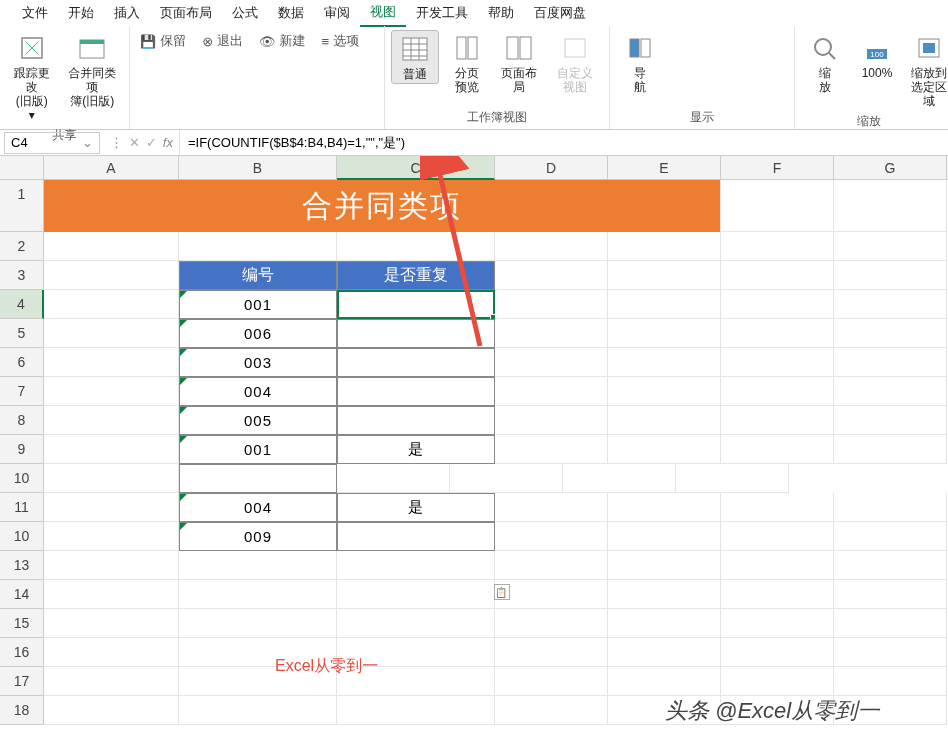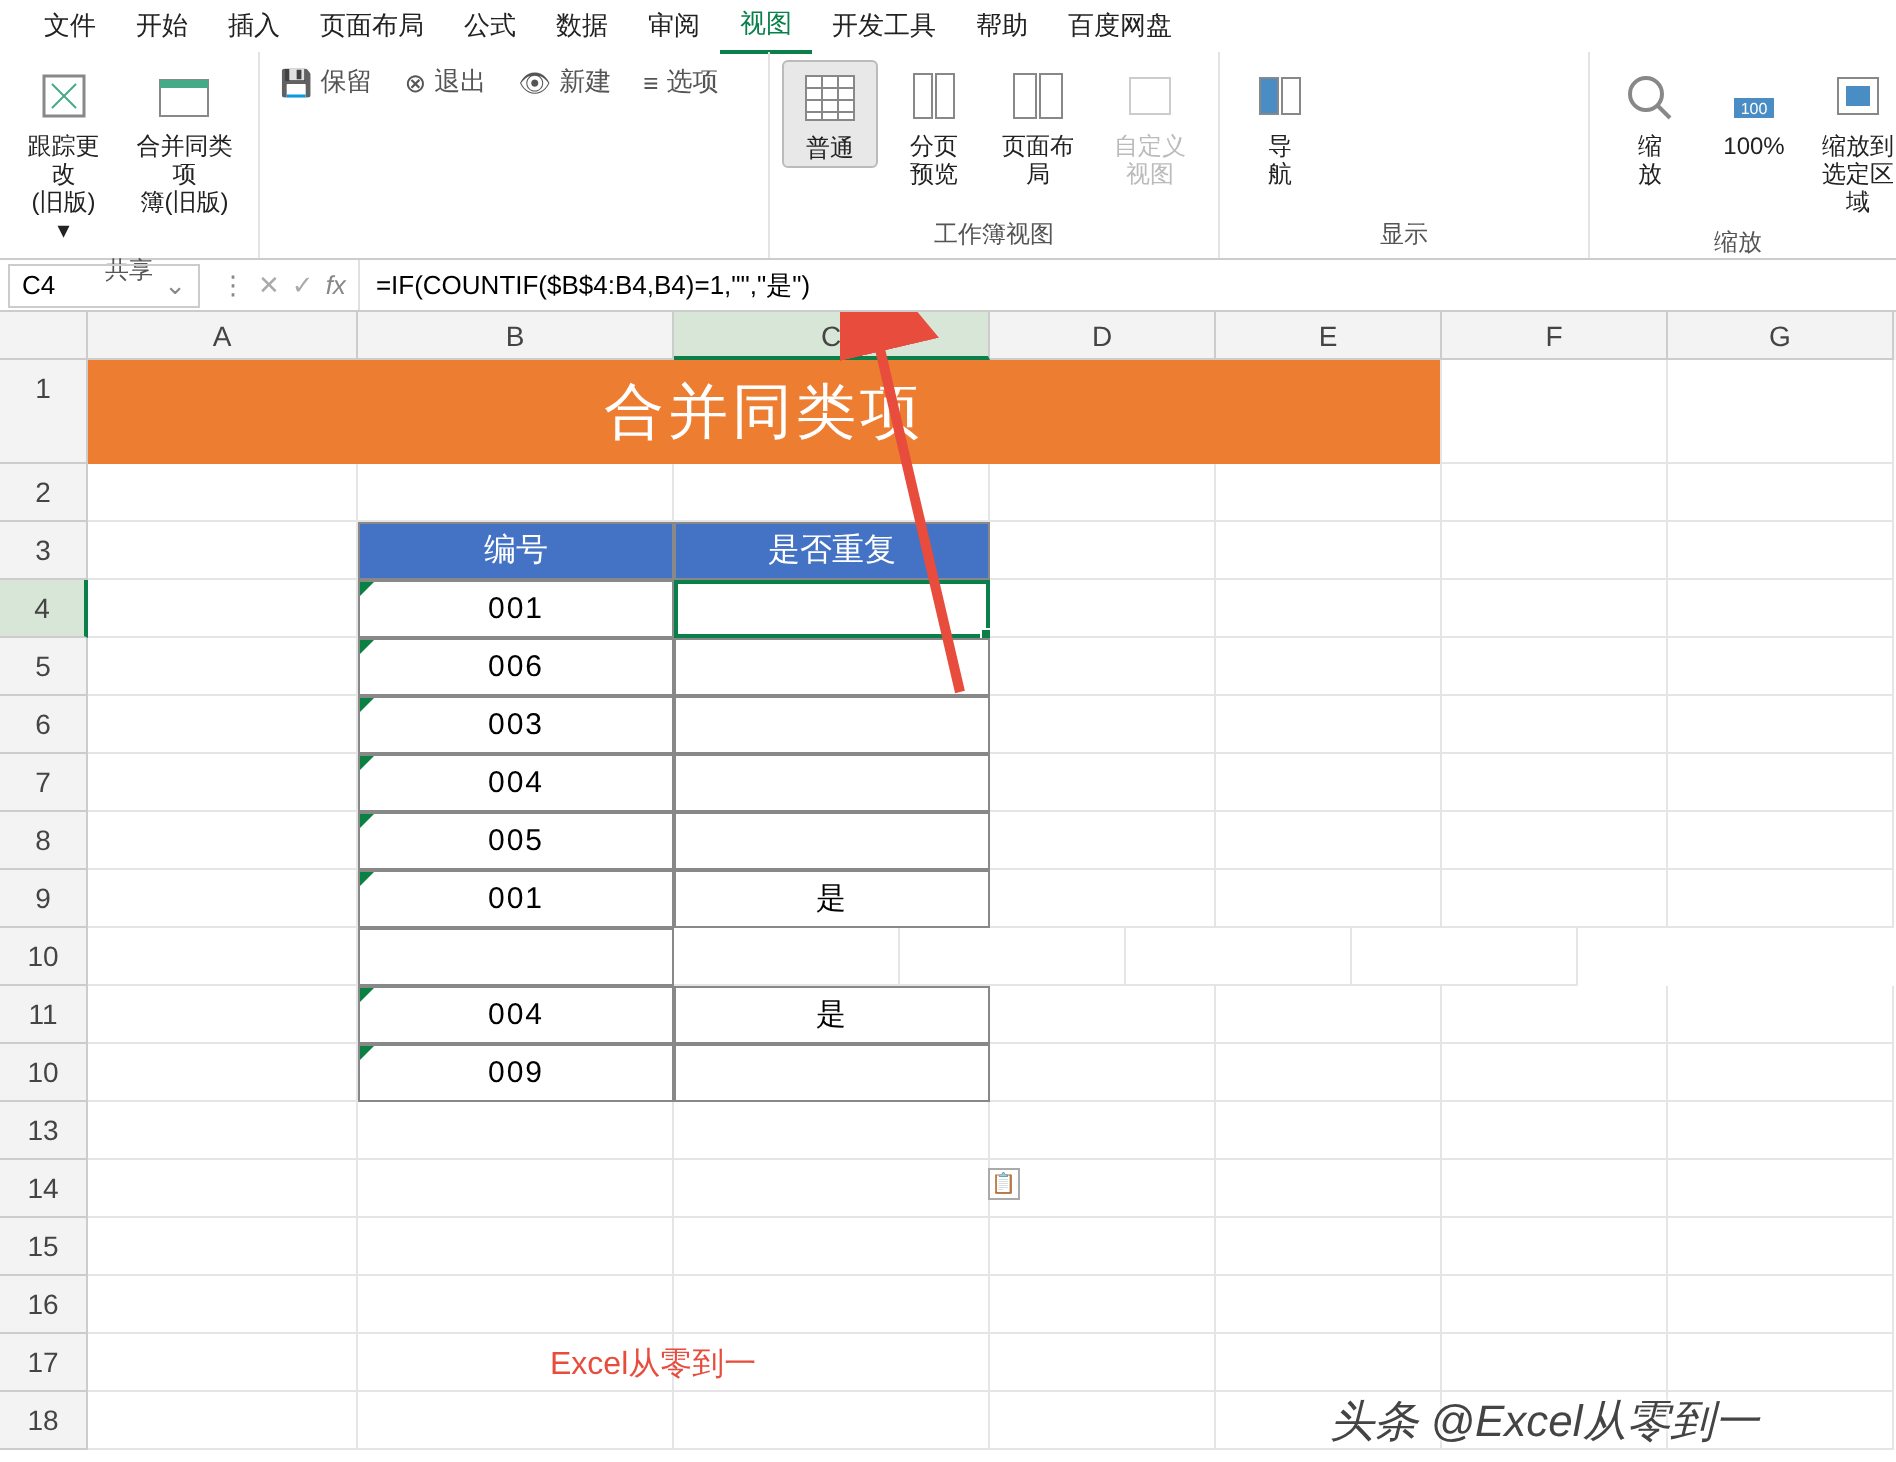--- a/index.html
+++ b/index.html
@@ -440,15 +440,15 @@
   <svg class="arrow-svg" style="top:0;left:420px" width="80" height="200">
     <defs>
         <marker id="ah" markerWidth="12" markerHeight="12" refX="2" refY="6" orient="auto">
           <path d="M0,0 L12,6 L0,12 Z" fill="#e74c3c"></path>
         </marker>
       </defs>
     <line x1="60" y1="190" x2="18" y2="10" stroke="#e74c3c" stroke-width="5" marker-end="url(#ah)"></line>
   </svg>
 
   <div class="paste-ind" style="top:428px;left:494px">📋</div>
-  <div class="note" style="top:516px;left:275px">Excel从零到一</div>
+  <div class="note" style="top:500px;left:275px">Excel从零到一</div>
   <div class="watermark" style="top:540px;left:665px">头条 @Excel从零到一</div>
 </div>
 
 </body></html>

